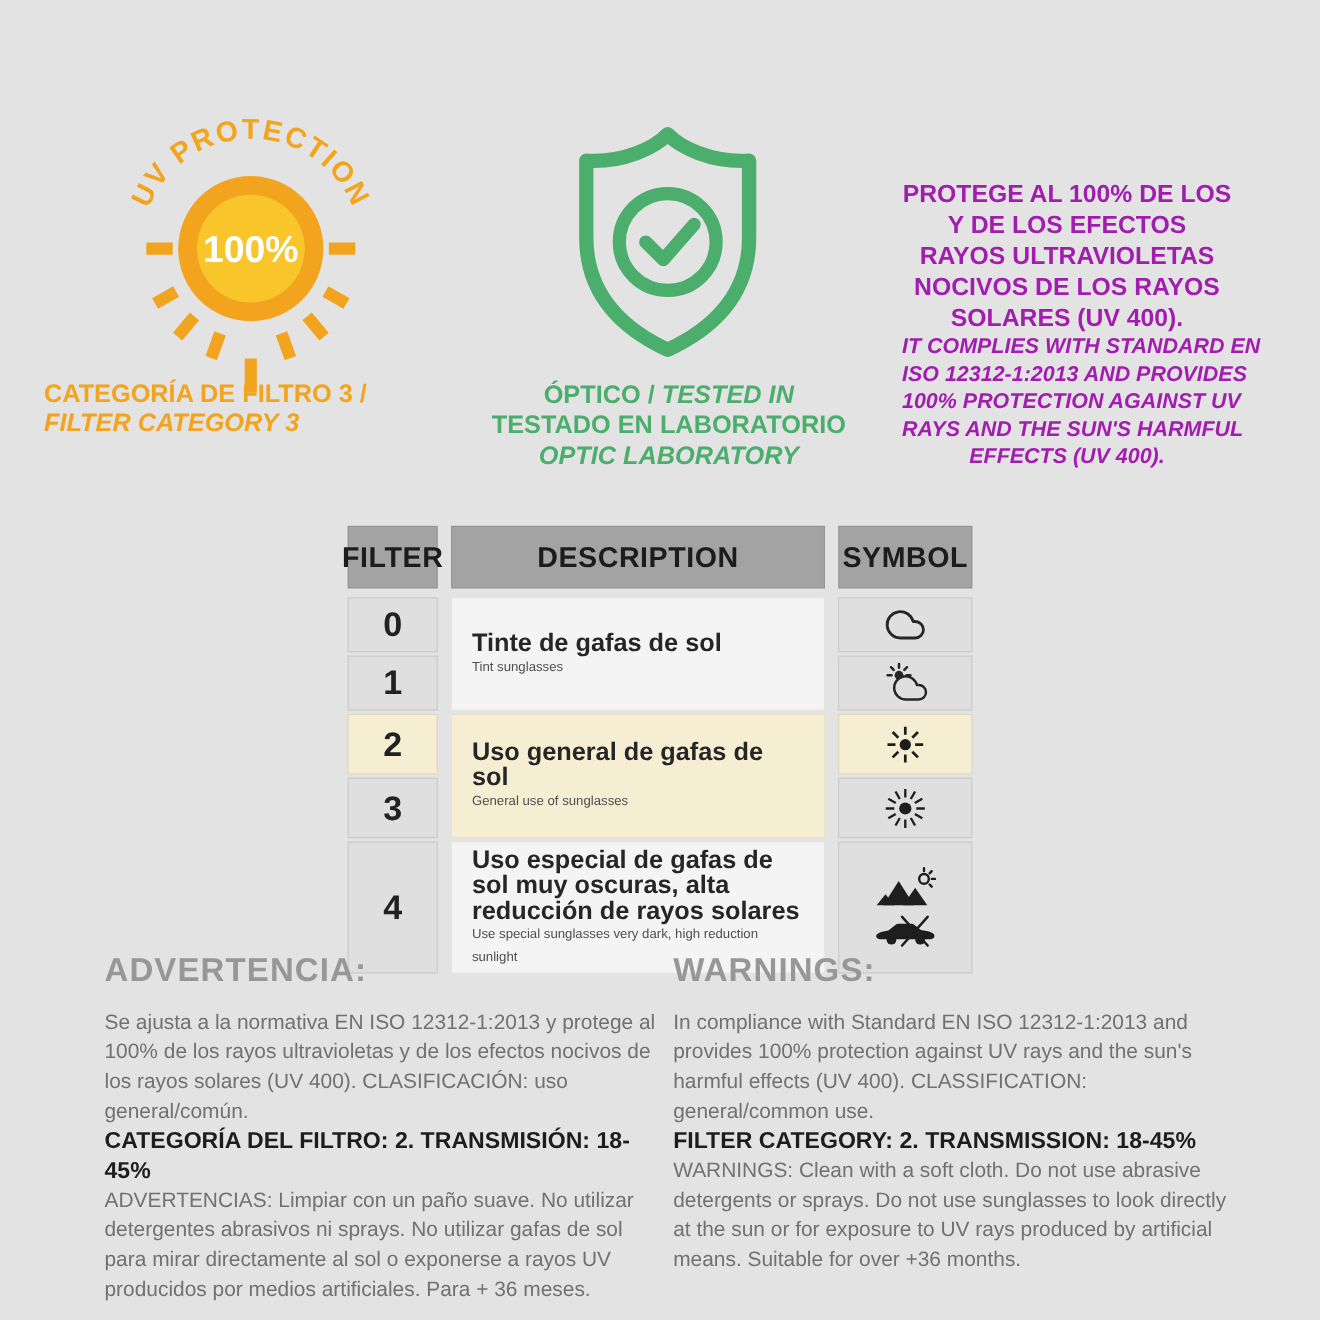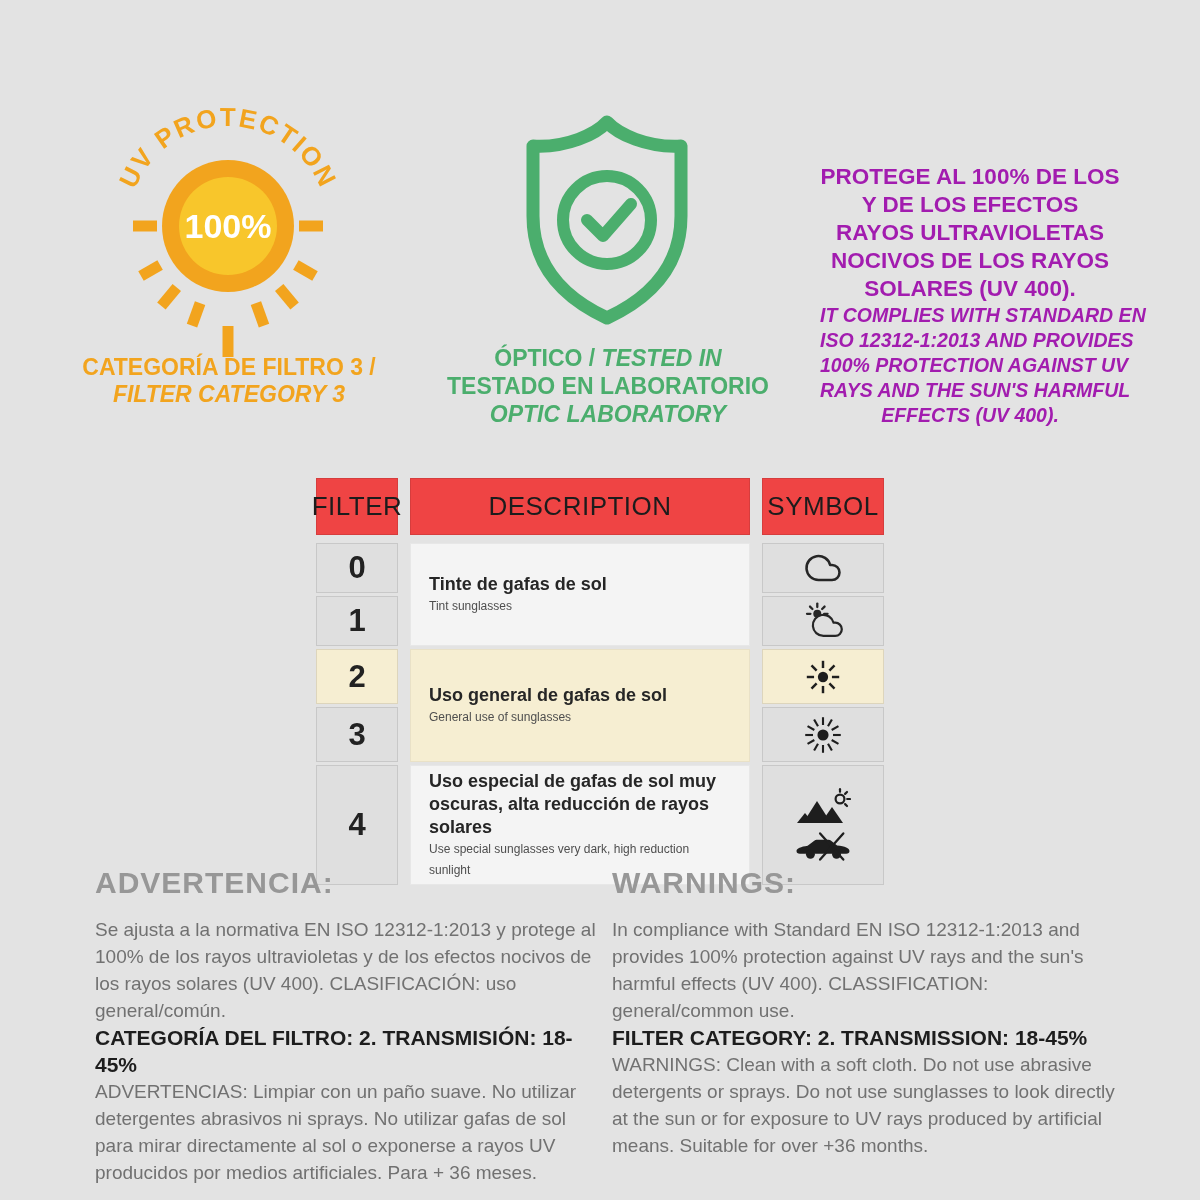--- a/index.html
+++ b/index.html
@@ -1,45 +1,45 @@
 <!DOCTYPE html>
 <html><head>
 <meta charset="utf-8">
 <style>
   html,body{margin:0;padding:0;}
   body{width:1200px;height:1200px;background:#e3e3e3;font-family:"Liberation Sans",sans-serif;}
   .canvas{position:relative;width:1200px;height:1200px;background:#e3e3e3;overflow:hidden;}
   .abs{position:absolute;}
 
   
-  .uv-caption{left:40px;top:354px;width:378px;text-align:center;color:#f2a41e;
+  .uv-caption{left:40px;top:344px;width:378px;color:#f2a41e;
     font-weight:bold;font-size:23px;line-height:27px;}
   .uv-caption .it{font-style:italic;}
   .lab-caption{left:447px;top:344px;width:322px;text-align:center;color:#4bae6d;
     font-weight:bold;font-size:23px;line-height:28px;}
   .lab-caption .it{font-style:italic;}
 
   .protect{left:820px;top:163px;width:300px;text-align:center;color:#a21caf;}
   .protect .b{font-weight:bold;font-size:22.5px;line-height:28px;white-space:nowrap;}
   .protect .i{font-weight:bold;font-style:italic;font-size:19.5px;line-height:25px;white-space:nowrap;}
 
   
   .ftable{left:316px;top:478px;width:568px;height:410px;}
   .cell{position:absolute;box-sizing:border-box;border:1px solid rgba(0,0,0,0.10);}
-  .cell.head{background:#ef4444;display:flex;align-items:center;justify-content:center;
-    font-weight:normal;font-size:26px;letter-spacing:0.5px;color:#1c1c1c;}
+  .cell.head{background:#a3a3a3;display:flex;align-items:center;justify-content:center;
+    font-weight:bold;font-size:26px;letter-spacing:0.5px;color:#1c1c1c;}
   .cell.gray{background:#dfdfdf;}
   .cell.cream{background:#f6eed2;}
   .cell.desc{background:#f4f4f4;border-color:rgba(0,0,0,0.05);
     display:flex;flex-direction:column;justify-content:center;padding:4px 16px 4px 18px;}
   .cell.desc.cream{background:#f6eed2;}
   .cell.num{display:flex;align-items:center;justify-content:center;
     font-weight:bold;font-size:31px;color:#222;}
   .cell.sym{display:flex;align-items:center;justify-content:center;flex-direction:column;gap:5px;}
-  .desc .es{font-weight:bold;font-size:18px;line-height:23px;color:#262626;}
+  .desc .es{font-weight:bold;font-size:23px;line-height:23px;color:#262626;}
   .desc .en{font-size:12px;line-height:21px;color:#4e4e4e;}
 
   
   .warncol{top:866px;text-align:left;}
   .warncol h2{margin:0 0 16px 0;font-size:30px;letter-spacing:1px;font-weight:600;color:#979797;}
   .warncol p{margin:0;font-size:19px;line-height:27px;color:#717171;}
   .warncol .boldline{font-size:21px;line-height:27px;font-weight:bold;color:#1d1d1d;}
   .col-es{left:95px;width:505px;}
   .col-en{left:612px;width:510px;}
 </style>

